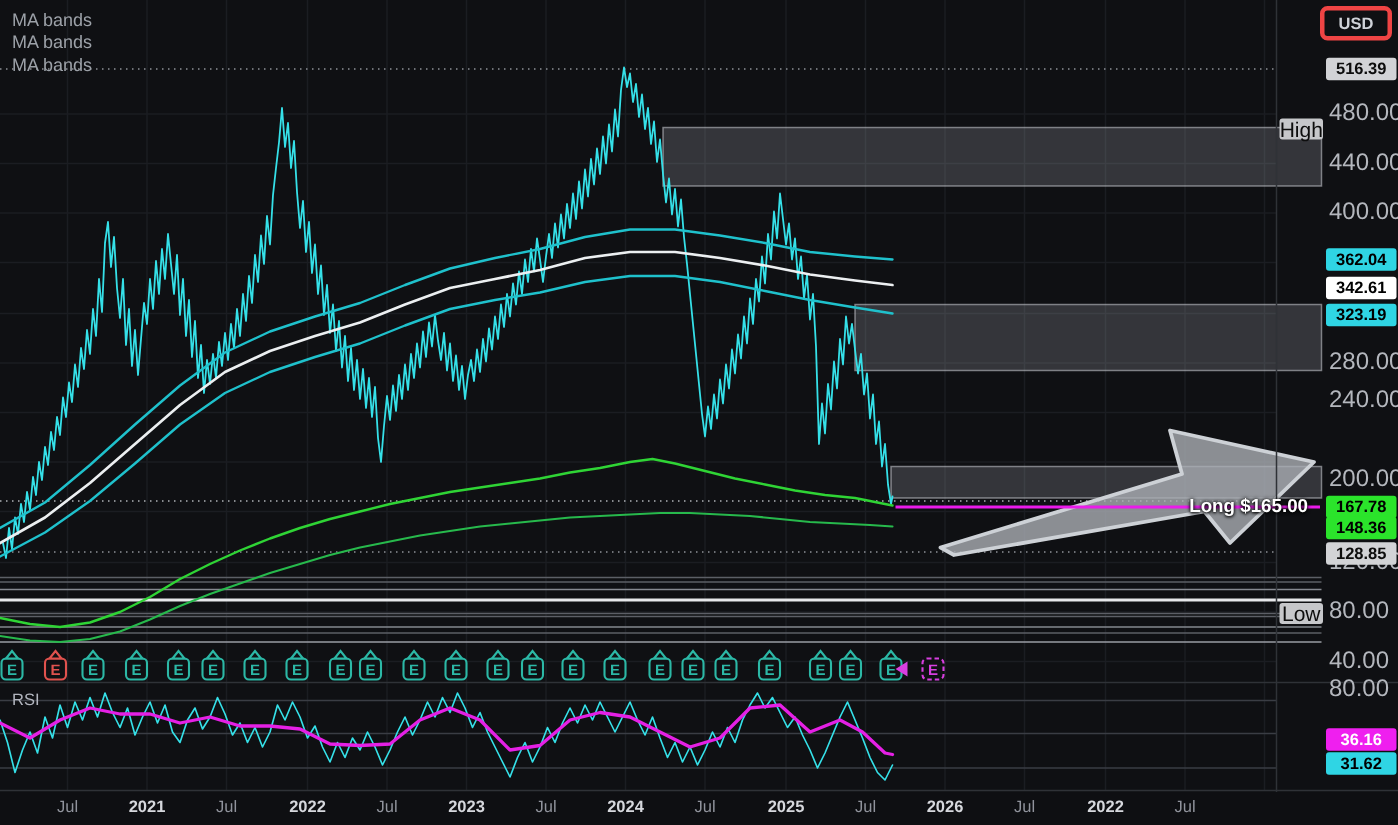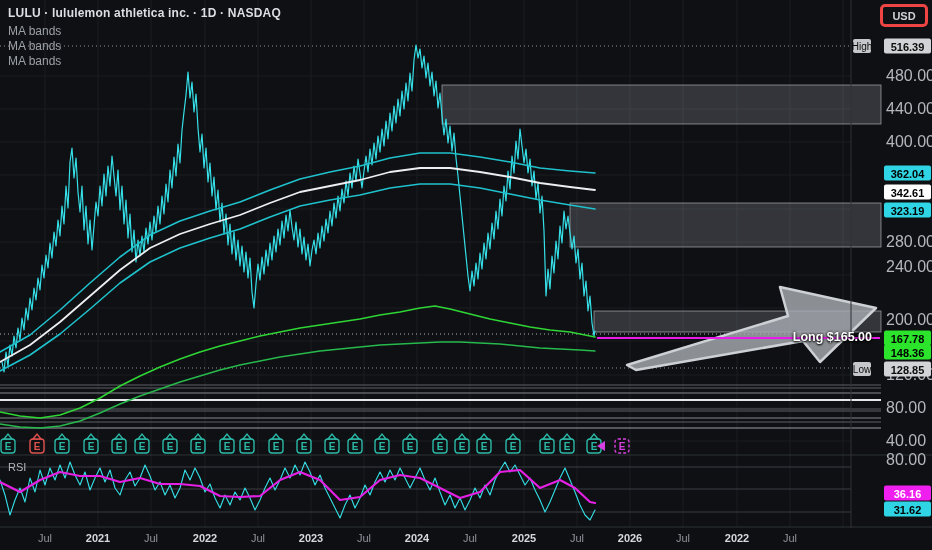--- a/index.html
+++ b/index.html
@@ -9,22 +9,22 @@
   .legend{position:absolute;left:8px;top:6px;z-index:30;}
   .legend .title{font-size:12px;font-weight:700;color:#dcdee3;letter-spacing:.2px;margin-bottom:4px;}
   .legend .ind-row{font-size:12px;color:#9ca1a8;line-height:15px;}
   .usd{position:absolute;left:880px;top:4px;width:48px;height:23px;z-index:40;
        background:#0f1013;border:3px solid #ef4444;border-radius:5px;
        color:#cfd2d8;font-size:11px;font-weight:600;font-family:inherit;cursor:pointer;}
   .price-axis{position:absolute;right:0;top:0;width:80px;height:527px;z-index:20;}
   .axis-label{position:absolute;left:34px;transform:translateY(-50%);font-size:16px;color:#b4b7bd;}
   .badge{position:absolute;left:32px;transform:translateY(-50%);width:47px;height:15px;
          border-radius:2px;font-size:11px;font-weight:600;display:flex;align-items:center;justify-content:center;}
-  .tag{position:absolute;left:1px;transform:translateY(-50%);width:18px;height:14px;border-radius:2px;
-       background:#c6c7ca;color:#0d0d0d;font-size:10px;display:flex;align-items:center;justify-content:center;}
+  .tag{position:absolute;left:1px;transform:translateY(-50%);width:29px;height:14px;border-radius:2px;
+       background:#c6c7ca;color:#0d0d0d;font-size:14px;display:flex;align-items:center;justify-content:center;margin-top:40px;}
   .time-axis{position:absolute;left:0;top:528px;width:932px;height:34px;z-index:20;background:#0e0f12;}
   .t-label{position:absolute;top:4px;transform:translateX(-50%);font-size:11px;color:#90939c;}
   .t-label.major{color:#d6d8dd;font-weight:700;}
   .rsi-label{position:absolute;left:8px;top:461px;z-index:30;font-size:11px;color:#b2b5be;}
   .long-label{position:absolute;right:60px;top:330px;z-index:35;font-size:12.5px;font-weight:700;color:#fff;
               text-shadow:0 1px 2px #000,0 0 3px #000;}
 </style>
 </head>
 <body>
 
@@ -205,21 +205,20 @@
         <text x="0" y="4" text-anchor="middle" font-size="10" font-weight="700" fill="#e0524e" font-family="&quot;Liberation Sans&quot;,sans-serif">E</text>
       </g>
       <g transform="translate(622,446)">
         <rect x="-7" y="-7" width="14" height="14" rx="3" fill="#0f1013" stroke="#d83fe0" stroke-width="1.4" stroke-dasharray="3 2"></rect>
         <text x="0" y="4" text-anchor="middle" font-size="10" font-weight="700" fill="#d83fe0" font-family="&quot;Liberation Sans&quot;,sans-serif">E</text>
       </g>
       <polygon points="597,446 605,441 605,451" fill="#d83fe0"></polygon>
     </svg>
 
   <div class="legend">
-    <div class="title">LULU · lululemon athletica inc. · 1D · NASDAQ</div>
     <div id="legend-rows">
         <div class="ind-row">MA bands</div>
         <div class="ind-row">MA bands</div>
         <div class="ind-row">MA bands</div>
       </div>
   </div>
 
   <button class="usd">USD</button>
 
   <div id="price-axis" class="price-axis">

